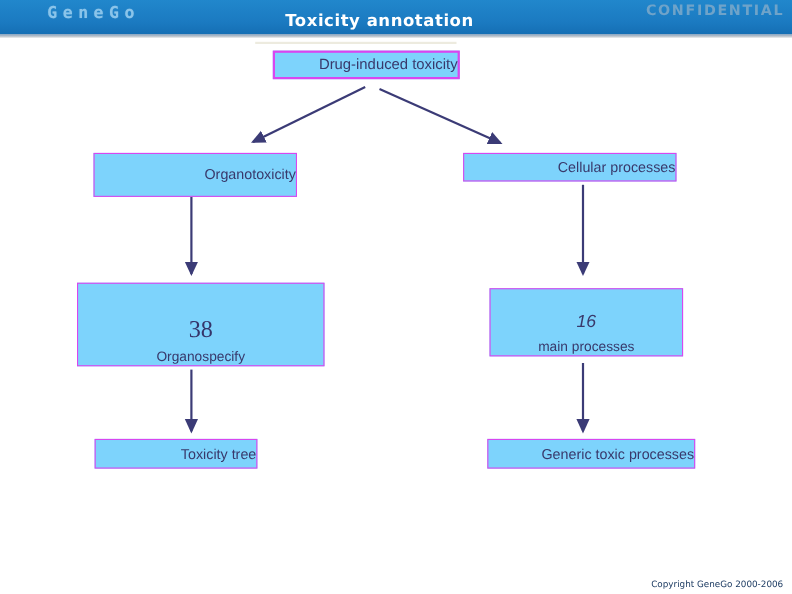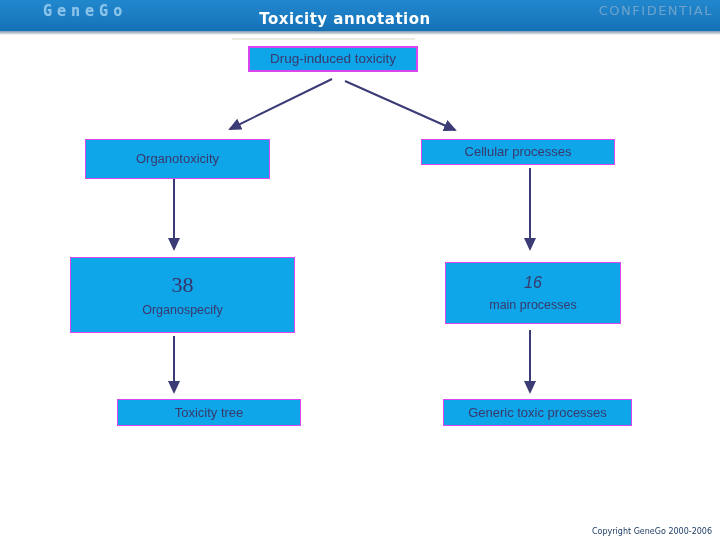--- a/index.html
+++ b/index.html
@@ -23,39 +23,39 @@
     text-shadow:0 0 1px #5fa6d6;
     margin-left:36px;
   }
   .slide-title{
     position:absolute;left:0;top:10px;width:690px;text-align:center;
     color:#ffffff;font-weight:bold;font-size:15px;letter-spacing:0.5px;
     font-family:"DejaVu Sans",sans-serif;
   }
   .confidential{
     position:absolute;right:7px;top:3px;
-    color:#6fa3c9;font-weight:normal;font-size:13px;letter-spacing:1.5px;
+    color:#6fa3c9;font-weight:bold;font-size:13px;letter-spacing:1.5px;
     font-family:"DejaVu Sans",sans-serif;
   }
   .title-underline{
     position:absolute;left:232px;top:38px;width:183px;height:2px;
     background:#edebdf;
   }
   
   .box{
-    position:absolute;border:1px solid #d946ef;background:#0ea5e9;
-    color:#39396b;display:flex;align-items:center;justify-content:center;
+    position:absolute;border:1px solid #d946ef;background:#7dd3fc;
+    color:#39396b;display:flex;align-items:center;justify-content:flex-end;
     text-align:center;font-size:13px;line-height:1.2;box-sizing:border-box;
   }
   .box-root{left:248px;top:46px;width:170px;height:26px;border-width:2px;font-size:13.5px;}
   .box-organo{left:85px;top:139px;width:185px;height:40px;}
   .box-cellular{left:421px;top:139px;width:194px;height:26px;}
   .box-organo-count{left:70px;top:257px;width:225px;height:76px;flex-direction:column;}
   .box-main-count{left:445px;top:262px;width:176px;height:62px;flex-direction:column;}
-  .box-tree{left:86px;top:399px;width:184px;height:27px;margin-left:31px;}
+  .box-tree{left:86px;top:399px;width:148px;height:27px;}
   .box-generic{left:443px;top:399px;width:189px;height:27px;}
   .count-serif{
     font-family:"Liberation Serif",serif;font-size:22px;color:#35356a;
     margin-bottom:3px;
   }
   .count-sans{font-size:16px;color:#39396b;margin-bottom:5px;font-style:italic;}
   .count-label{font-size:12.5px;line-height:1.3;}
   
   .arrows{position:absolute;left:0;top:0;width:720px;height:540px;pointer-events:none;}
   

